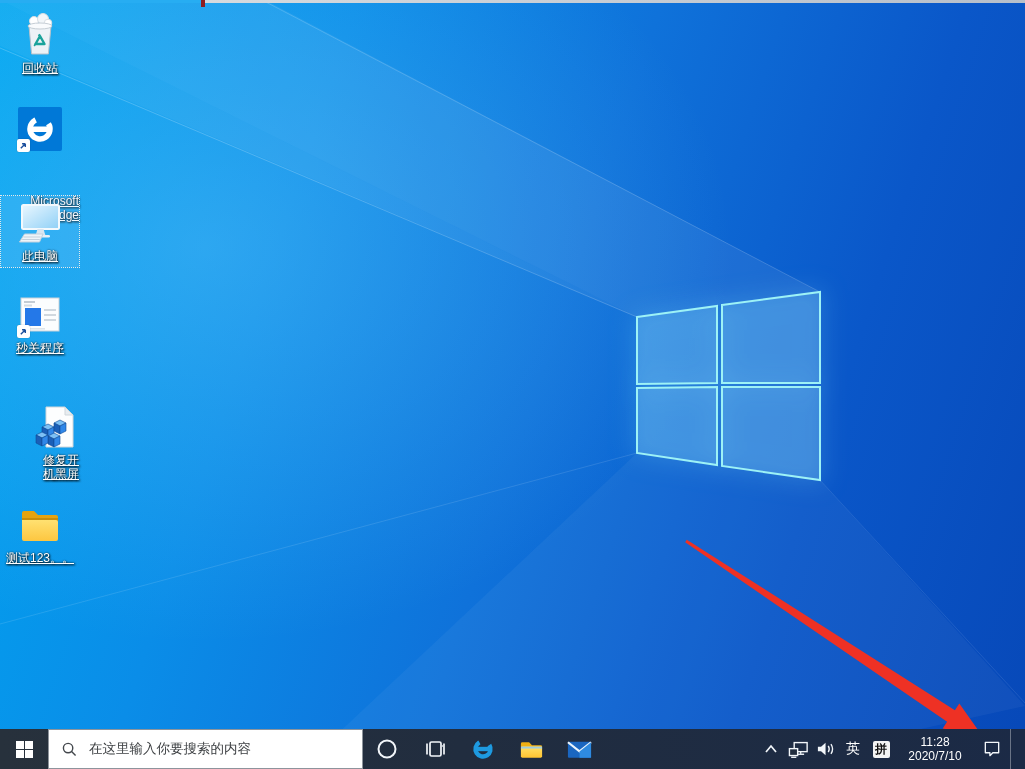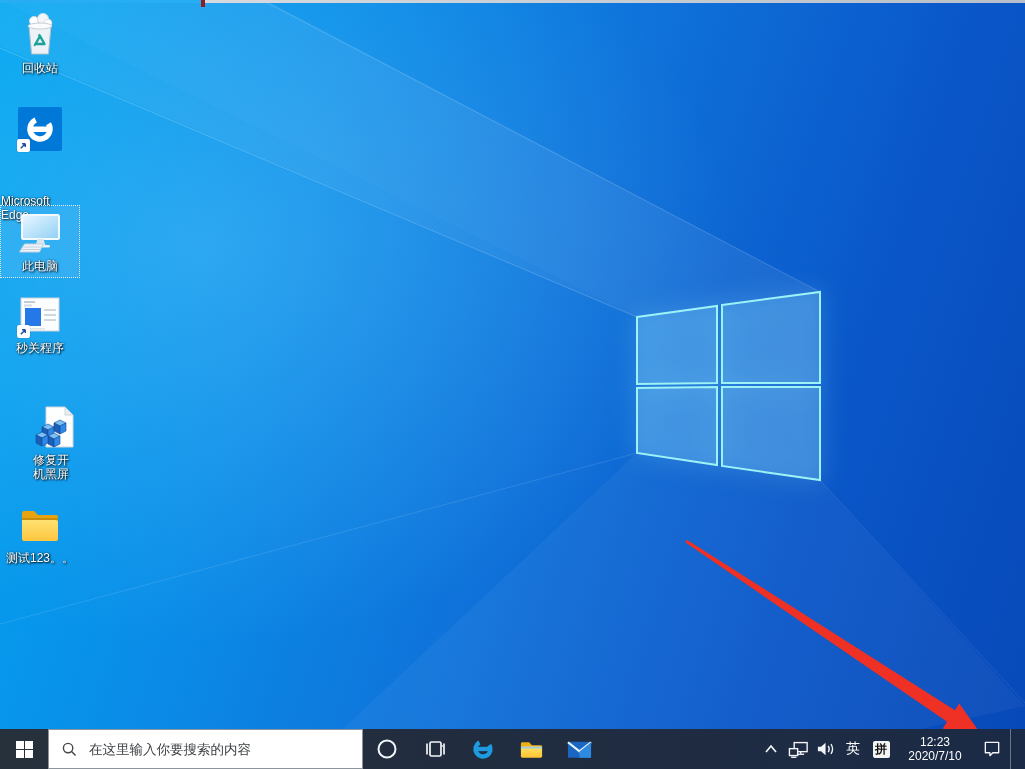--- a/index.html
+++ b/index.html
@@ -28,44 +28,45 @@
     padding:3px 0 4px;box-sizing:border-box;cursor:default;
   }
   .icon-cell.selected{outline:1px dotted #e9e9e9;background:rgba(170,215,255,.14);}
   .icon-art{width:48px;height:48px;position:relative;}
   .icon-art svg{display:block;}
   .shortcut-badge{
     position:absolute;left:1px;bottom:1px;width:13px;height:13px;background:#fff;
     border-radius:2px;box-shadow:0 0 1px rgba(0,0,0,.45);display:flex;align-items:center;justify-content:center;
   }
   .icon-label{
-    font-size:12px;line-height:14px;color:#fff;text-align:left;max-width:78px;
+    font-size:12px;line-height:14px;color:#fff;text-align:right;max-width:78px;
     text-shadow:1px 1px 2px rgba(0,0,0,.95),0 0 2px rgba(0,0,0,.8);
     word-break:break-word;
-  }
-  .pos-1{top:8px;} .pos-2{top:102px;gap:41px;} .pos-3{top:206px;}
+    text-decoration:underline;
+  }
+  .pos-1{top:8px;} .pos-2{top:102px;gap:41px;} .pos-3{top:196px;}
   .pos-4{top:288px;} .pos-5{top:400px;padding-left:32px;} .pos-6{top:498px;}
   
   .annotation{position:absolute;inset:0;z-index:8;pointer-events:none;}
   
   .taskbar{
     position:absolute;left:0;bottom:0;width:1025px;height:40px;z-index:10;
     background:linear-gradient(90deg,#27313c 0%,#212d3f 45%,#1b2a46 100%);
     display:flex;align-items:stretch;
   }
   .tb-btn{
     width:48px;display:flex;align-items:center;justify-content:center;flex:0 0 auto;
     background:transparent;border:none;padding:0;cursor:pointer;
   }
   .search-box{
     flex:0 0 auto;width:315px;background:#fff;border:1px solid #8d949c;box-sizing:border-box;
     display:flex;align-items:center;gap:10px;padding:0 10px 0 13px;cursor:text;
   }
   .search-box input{
-    border:none;outline:none;flex:1;font-family:Liberation Sans, sans-serif;font-size:13.5px;color:#222;background:transparent;
+    border:none;outline:none;flex:1;font-family:Liberation Mono, monospace;font-size:13.5px;color:#222;background:transparent;
   }
   .search-box input::placeholder{color:#3d4043;opacity:1;}
   .tray{margin-left:auto;display:flex;align-items:center;flex:0 0 auto;height:100%;}
   .tray-item{display:flex;align-items:center;justify-content:center;height:100%;cursor:pointer;}
   .tray-text{color:#fff;font-size:14px;}
   .ime-box{
     width:17px;height:17px;background:#f4f4f4;border-radius:2px;color:#111;
     font-size:12px;font-weight:bold;display:flex;align-items:center;justify-content:center;
   }
   .clock{
@@ -314,21 +315,21 @@
 
     <div class="tray-item" style="width:26px;">
       <span class="tray-text">英</span>
     </div>
 
     <div class="tray-item" style="width:30px;">
       <span class="ime-box">拼</span>
     </div>
 
     <div class="clock">
-      <span>12:23</span>
+      <span>11:28</span>
       <span>2020/7/10</span>
     </div>
 
     <div class="tray-item" style="width:36px;">
       <svg width="20" height="20" viewBox="0 0 24 24">
         <path d="M4 4 H20 V16.5 H13 L9.5 20 V16.5 H4 Z" fill="none" stroke="#f2f6fa" stroke-width="1.6" stroke-linejoin="round"></path>
       </svg>
     </div>
 
     <div class="show-desktop"></div>

